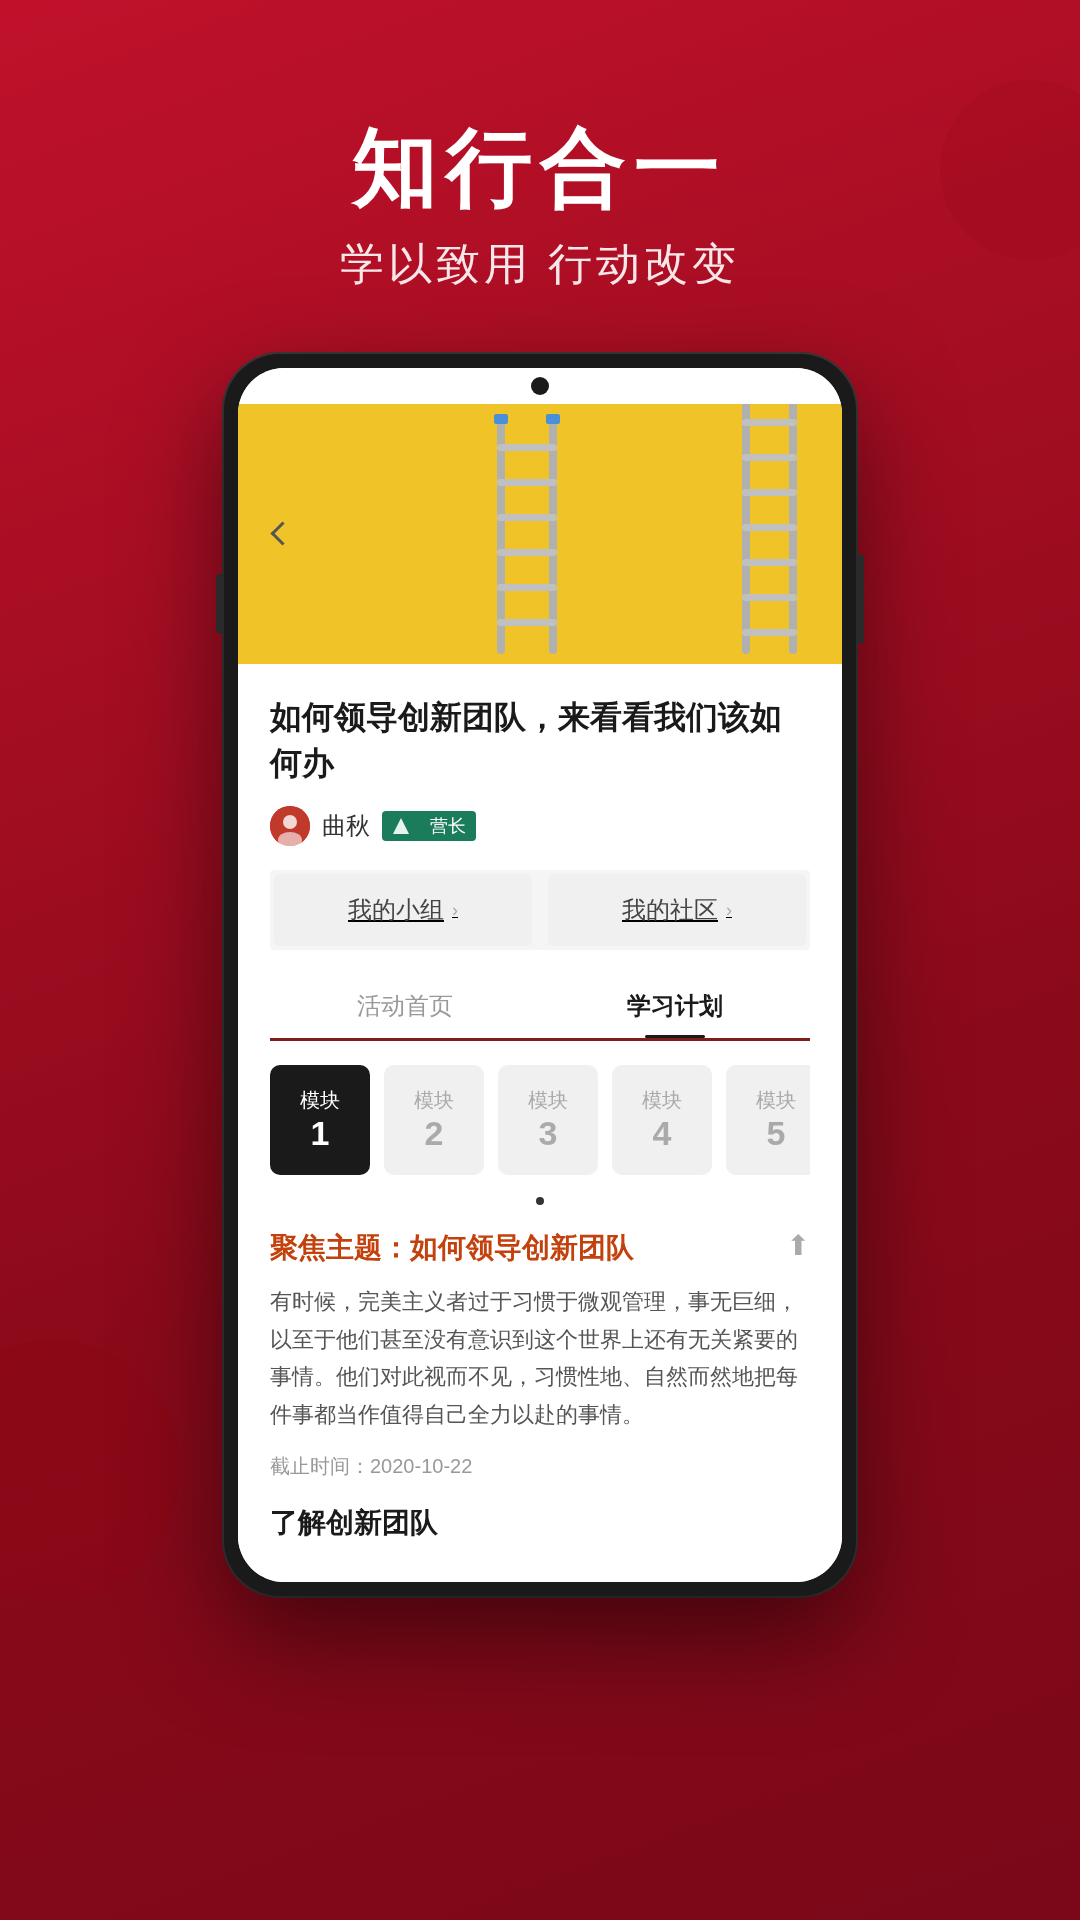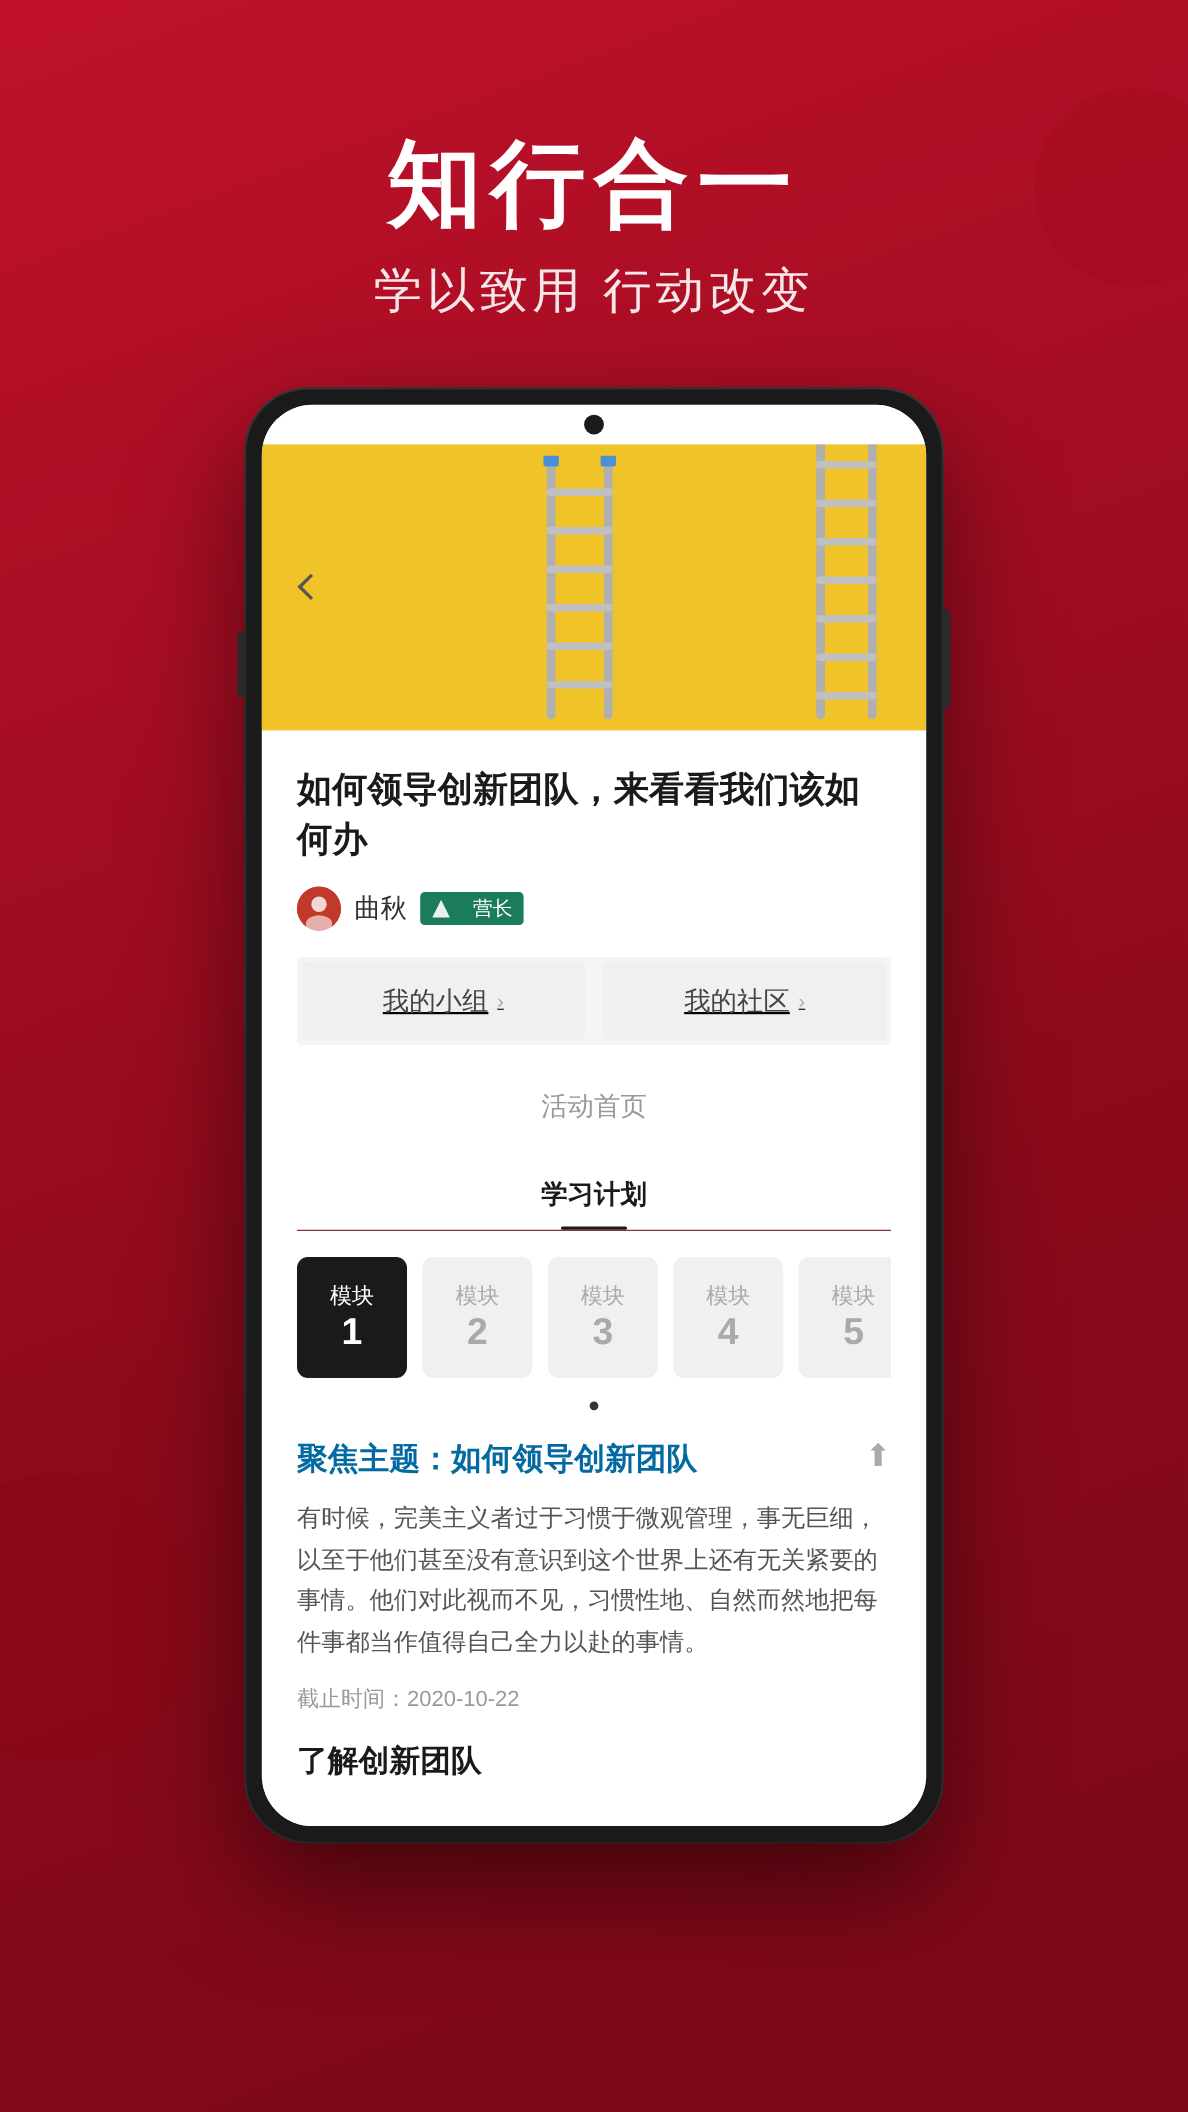--- a/index.html
+++ b/index.html
@@ -233,25 +233,24 @@
       gap: 8px;
     }
     .action-btn .chevron {
       font-size: 18px;
       color: #aaa;
     }
 
     
     .tabs-row {
       display: flex;
-      gap: 16px;
+      gap: 0;
       padding: 0 0 0 0;
-      border-bottom: 1px solid #7f1d1d;
+      border-bottom: 3px solid #7f1d1d;
       margin-bottom: 24px;
-      flex-direction: column;
     }
     .tab-item {
       flex: 1;
       text-align: center;
       padding: 16px 0;
       font-size: 24px;
       color: #999;
       cursor: pointer;
       position: relative;
     }
@@ -326,21 +325,21 @@
     }
     .section-header {
       display: flex;
       justify-content: space-between;
       align-items: flex-start;
       margin-bottom: 16px;
     }
     .section-title {
       font-size: 28px;
       font-weight: 700;
-      color: #0369a1;
+      color: #c2410c;
     }
     .share-icon {
       font-size: 28px;
       color: #aaa;
       cursor: pointer;
     }
     .section-body {
       font-size: 22px;
       color: #555;
       line-height: 1.7;

